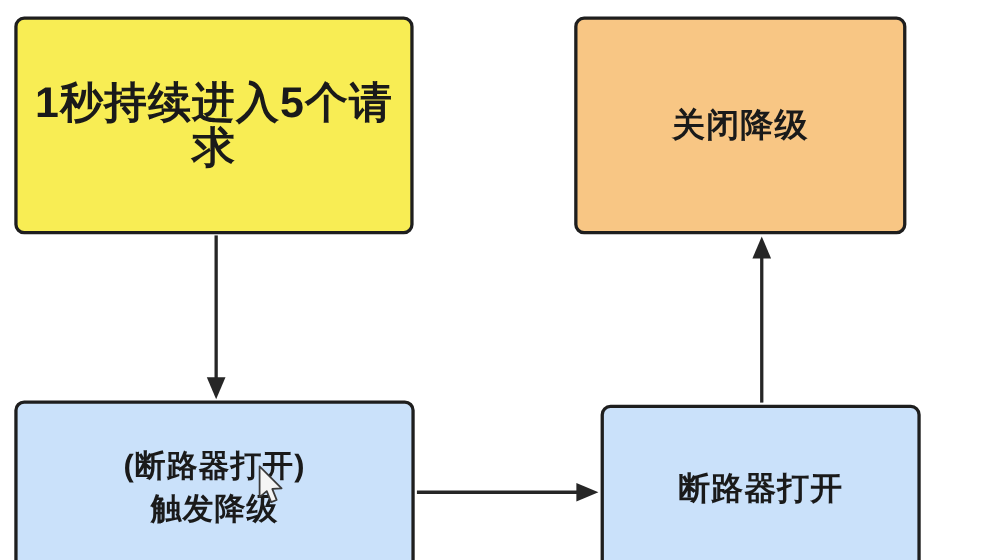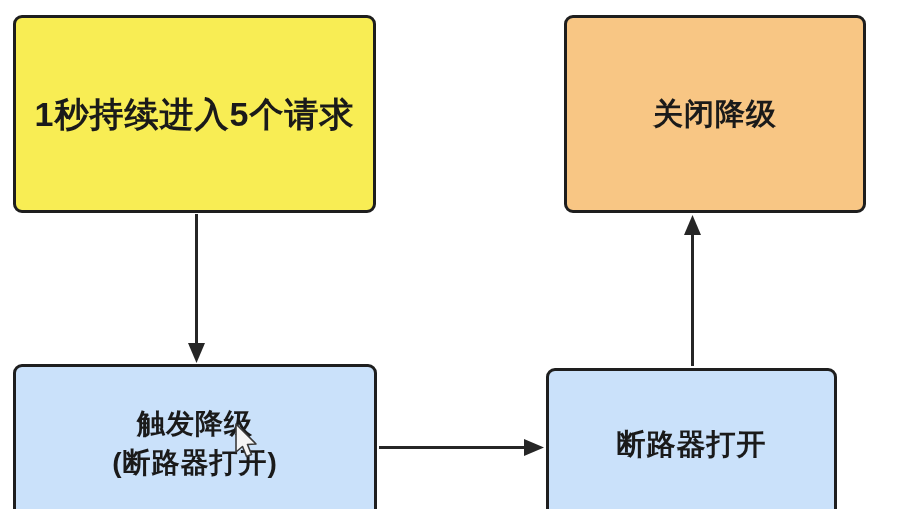--- a/index.html
+++ b/index.html
@@ -26,24 +26,24 @@
     text-align: center;
     color: #1a1a1a;
     font-weight: 600;
     letter-spacing: 1px;
   }
   .node .lines { width: 100%; }
   .node-condition {
     left: 13px; top: 15px;
     width: 363px; height: 198px;
     background: #F8ED54;
-    font-size: 34px; line-height: 41px;
+    font-size: 39px; line-height: 41px;
   }
   .node-close {
-    left: 564px; top: 15px;
+    left: 522px; top: 15px;
     width: 302px; height: 198px;
     background: #F8C684;
     font-size: 30px;
   }
   .node-trigger {
     left: 13px; top: 364px;
     width: 364px; height: 158px; 
     background: #CAE1FA;
     font-size: 28px; line-height: 39px;
   }
@@ -71,22 +71,22 @@
       <div>1秒持续进入5个请求</div>
     </div>
   </div>
 
   <div class="node node-close">
     <div class="lines">关闭降级</div>
   </div>
 
   <div class="node node-trigger">
     <div class="lines">
+      <div>(断路器打开)</div>
       <div>触发降级</div>
-      <div>(断路器打开)</div>
     </div>
   </div>
 
   <div class="node node-window">
     <div class="lines">断路器打开</div>
   </div>
 
   <svg class="arrows" width="900" height="509" viewBox="0 0 900 509">
     <g>
       <line class="arrow-stroke" x1="196.5" y1="214" x2="196.5" y2="345"></line>

